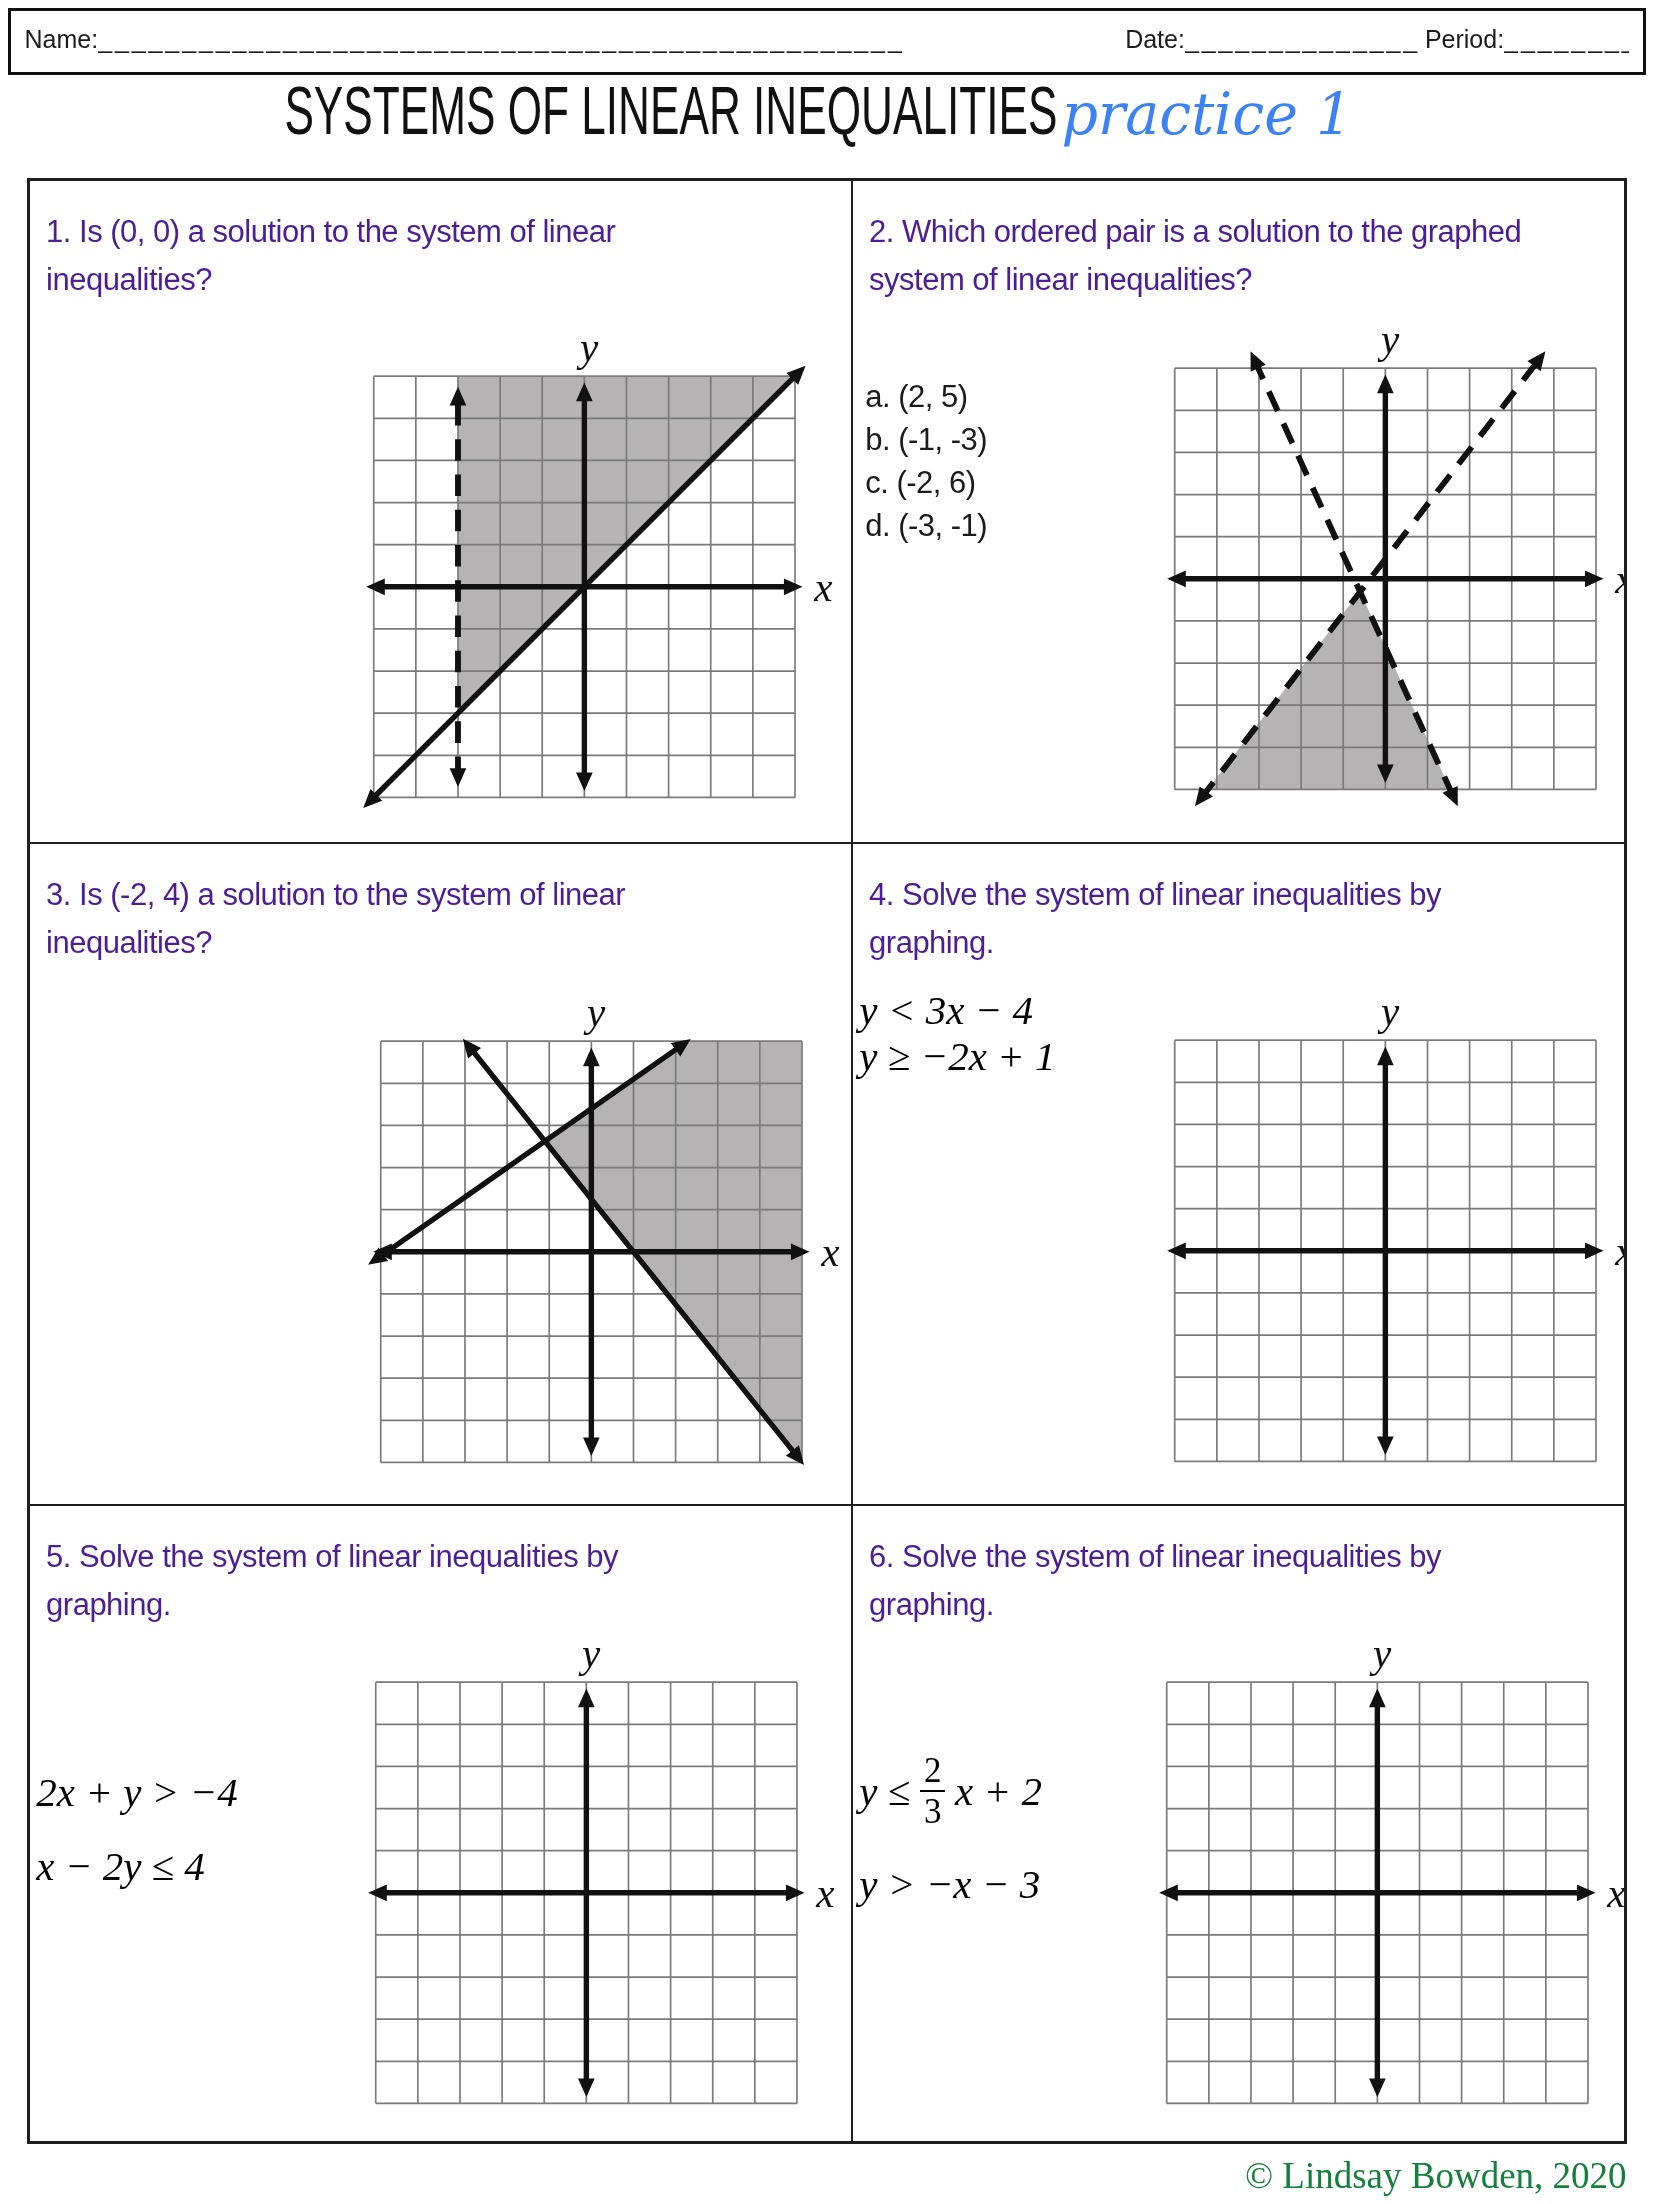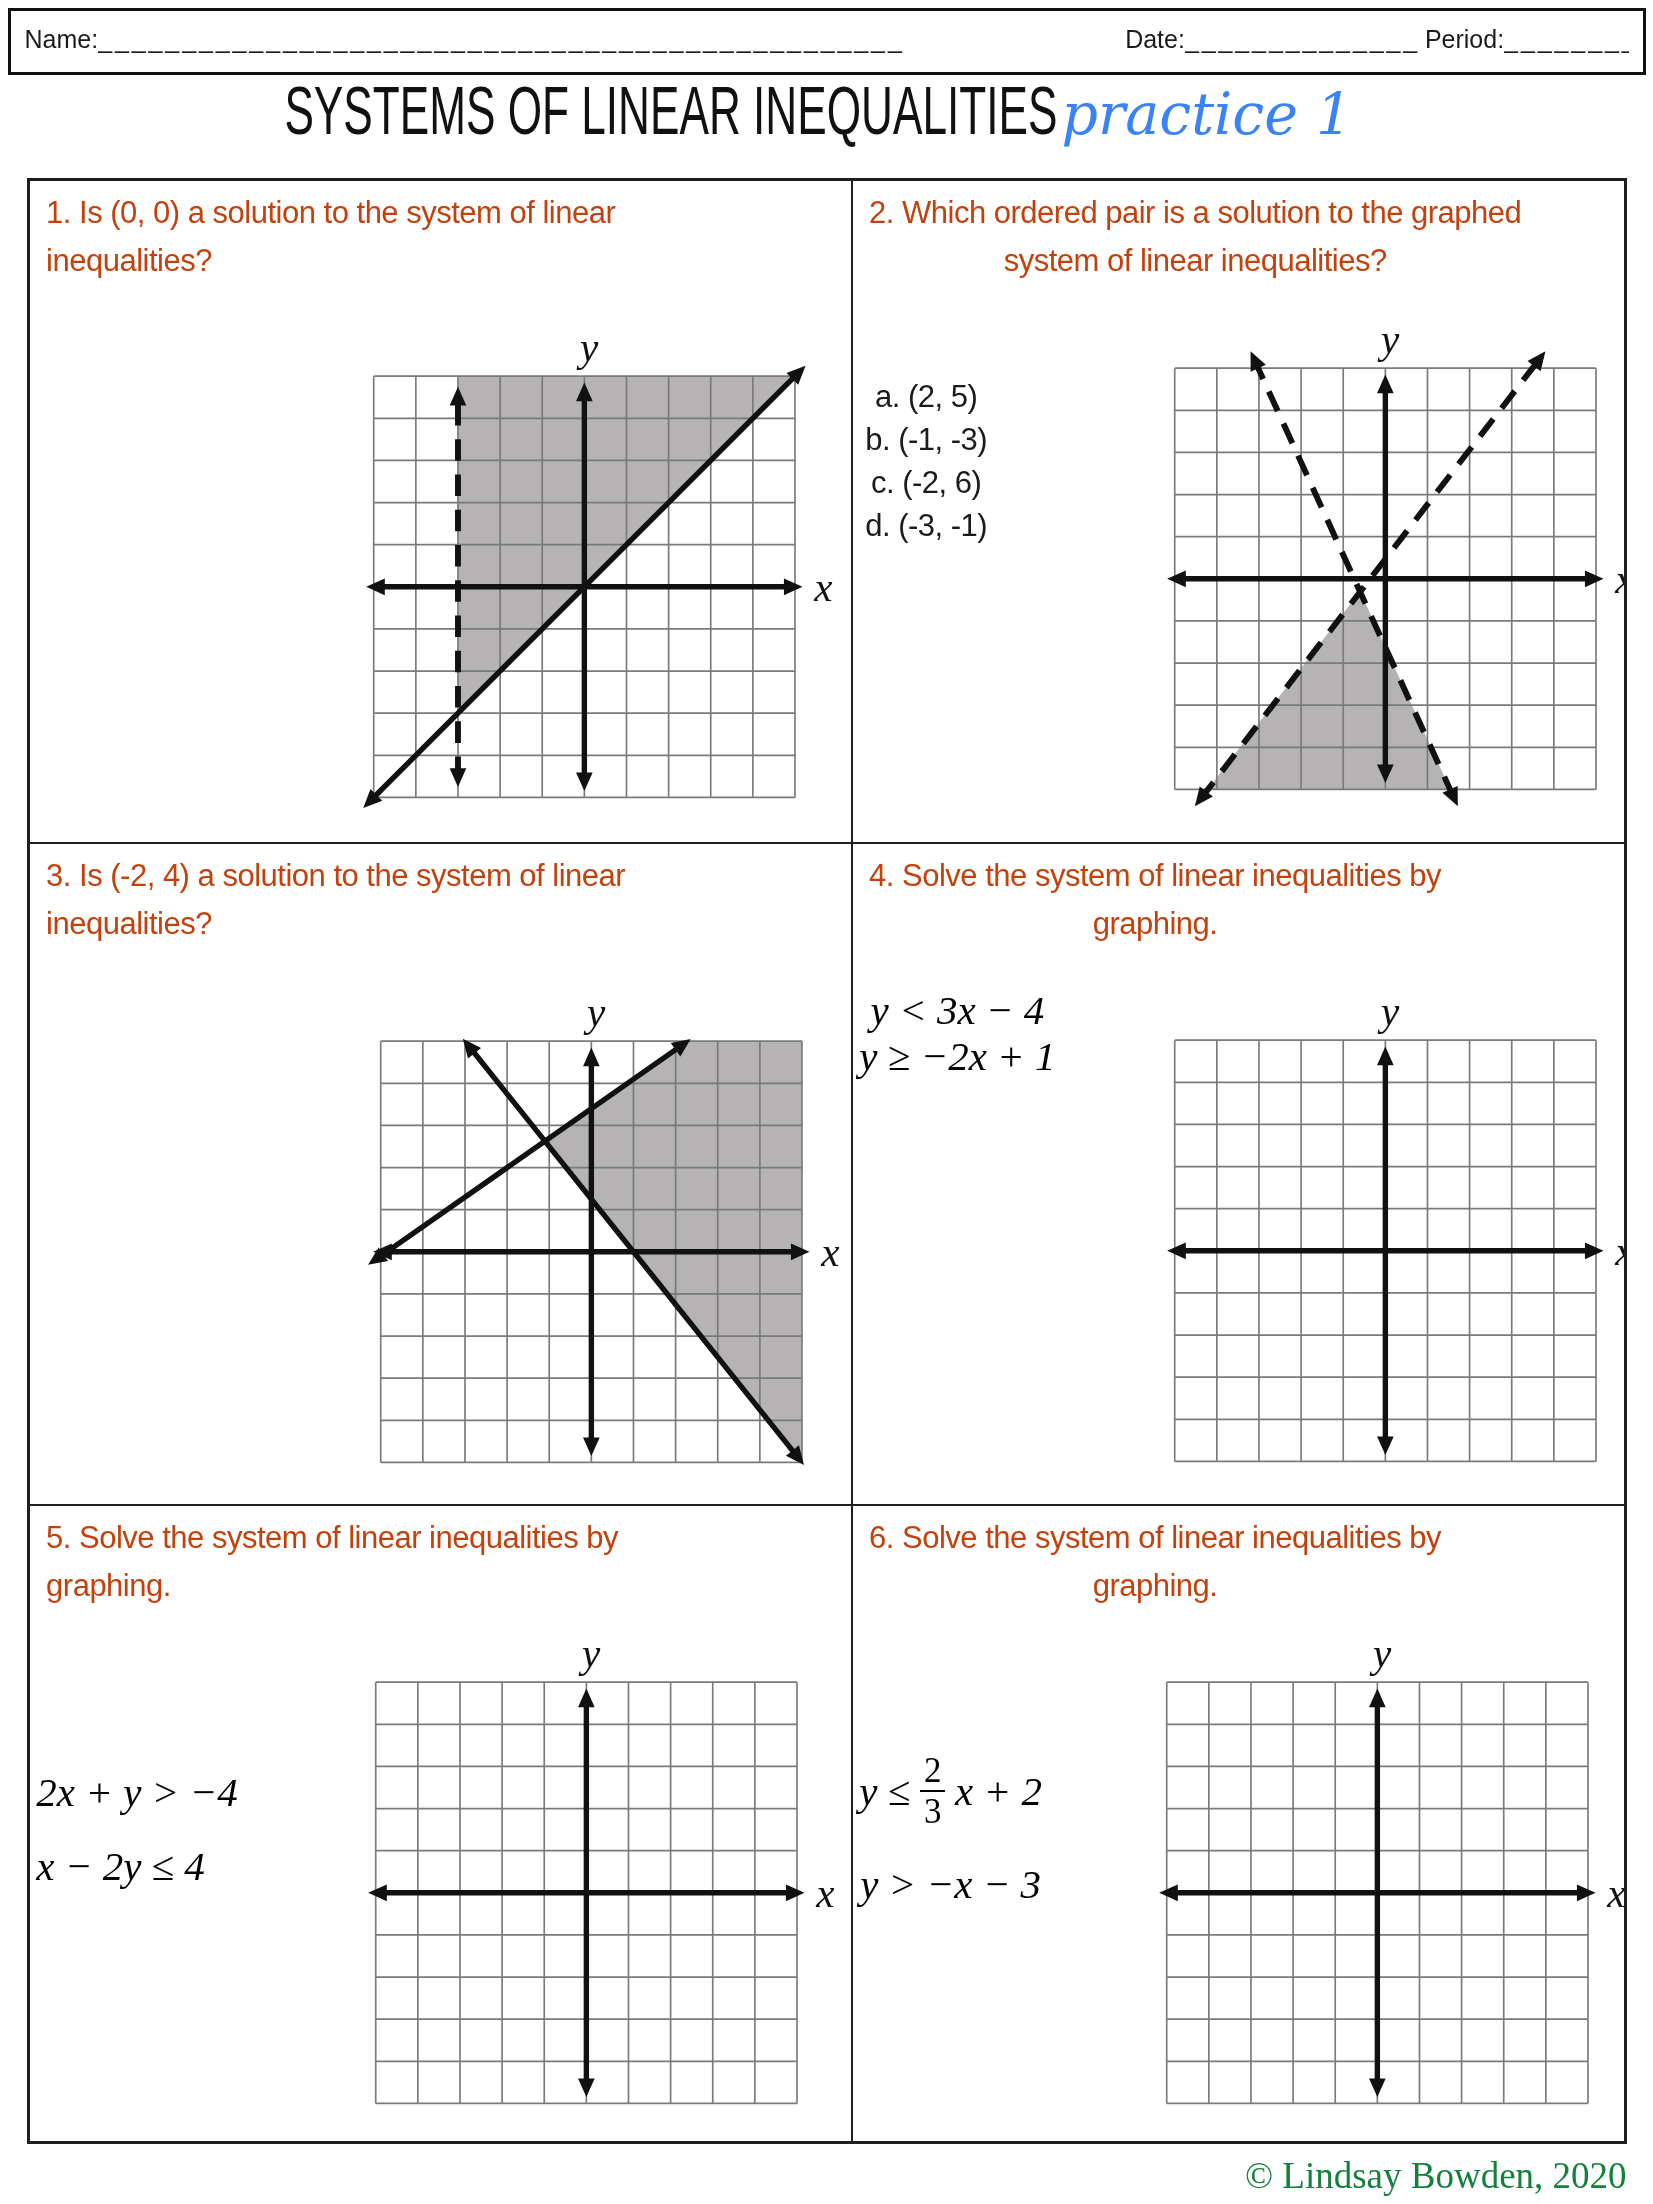--- a/index.html
+++ b/index.html
@@ -30,25 +30,25 @@
     display:inline-block; margin-left:17.6px; vertical-align:baseline;
     font-family:"DejaVu Serif", serif; font-style:italic; font-size:57px; color:#3b82f6;
   }
   
   .sheet{
     position:absolute; left:27.4px; top:178px; width:1600px; height:1966px;
     border:3.9px solid #1f1f1f; box-sizing:border-box;
     display:grid; grid-template-columns:823px 1fr; grid-template-rows:663px 662px 1fr;
   }
   .cell{position:relative; border-right:2.9px solid #1f1f1f; border-bottom:2.9px solid #1f1f1f; box-sizing:border-box; overflow:hidden;}
-  .cell.last-col{border-right:none;text-align:center;}
+  .cell.last-col{border-right:none;}
   .cell.last-row{border-bottom:none;}
   .qtext{
-    position:absolute; left:15.7px; top:8px; font-size:31px; letter-spacing:-0.5px;
-    line-height:48px; color:#c2410c; white-space:nowrap;
+    position:absolute; left:15.7px; top:27px; font-size:31px; letter-spacing:-0.5px;
+    line-height:48px; color:#4c1d95; white-space:nowrap;
   }
   .options{position:absolute; left:11.8px; top:194px; font-size:31px; letter-spacing:-0.5px; line-height:43px; white-space:nowrap;}
   .math{
     position:absolute; font-family:"Liberation Serif", serif; font-style:italic;
     font-size:41px; color:#000; white-space:nowrap;
   }
   .math.m4{left:5.9px; top:143px; line-height:46px;}
   .math.m5{left:5.9px; top:249px; line-height:74px;}
   .math.m6{left:5.9px; top:245px;}
   .frac-line{display:flex; align-items:center; gap:9.8px;}

